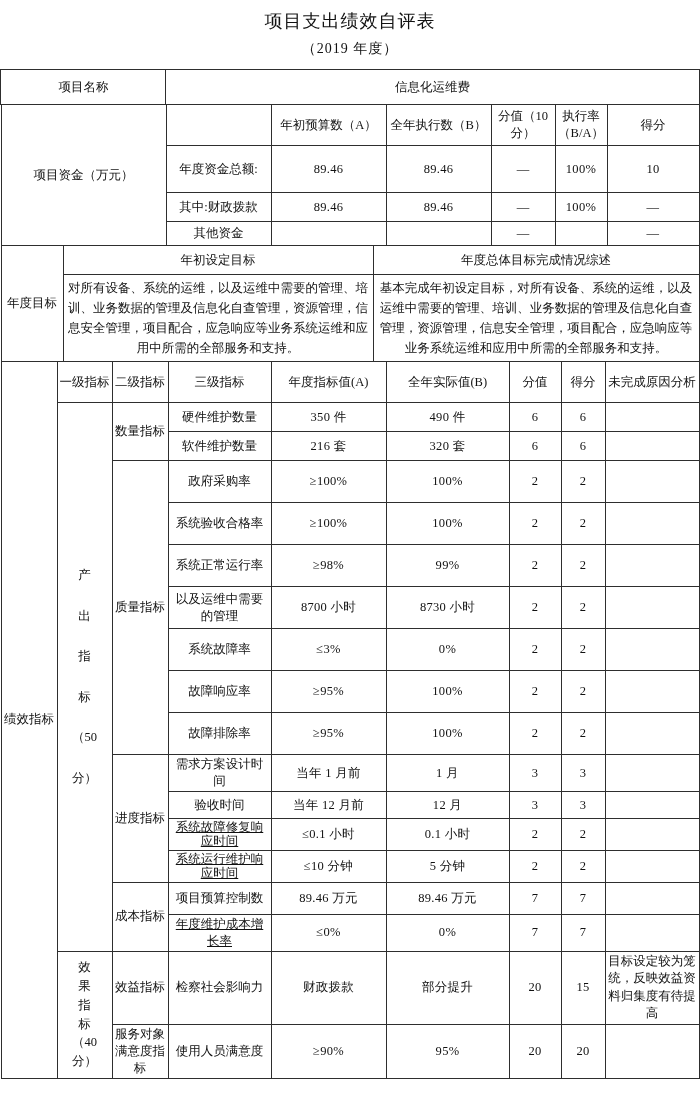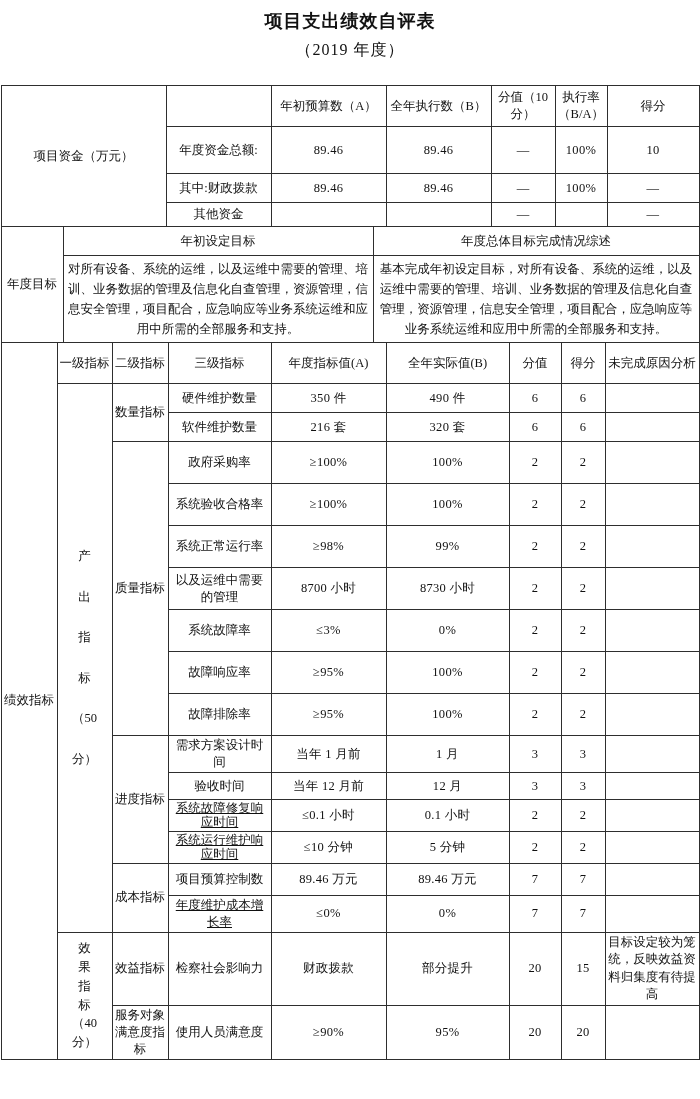--- a/index.html
+++ b/index.html
@@ -1,25 +1,25 @@
 <!DOCTYPE html>
 <html><head>
 <meta charset="utf-8">
 <style>
   html,body{margin:0;padding:0;background:#fff;}
   body{
     width:700px;height:1099px;overflow:hidden;color:#111;
     font-family:"Liberation Serif","DejaVu Serif",serif;
   }
   .page-title{
-    text-align:center;font-size:18px;font-weight:bold;
+    text-align:center;font-size:18px;font-weight:normal;
     margin:9px 0 0 0;letter-spacing:1px;
   }
   .page-subtitle{
-    text-align:center;font-size:16px;margin:7px 0 25px 0;letter-spacing:1px;
+    text-align:center;font-size:14px;margin:7px 0 11px 0;letter-spacing:1px;
   }
   table.tbl{
     width:698px;margin:0 auto;border-collapse:collapse;table-layout:fixed;
   }
   table.tbl + table.tbl{margin-top:-1px;}
   .tbl td{
     border:1px solid #2e2e2e;font-size:12.5px;text-align:center;
     vertical-align:middle;padding:1px 2px;overflow:hidden;word-break:break-all;
   }
   .tl{text-align:left;padding-left:5px;}
@@ -47,20 +47,24 @@
 <div class="page-subtitle">（2019 年度）</div>
 
 <table class="tbl">
   <colgroup>
       <col style="width:165px">
       <col style="width:220px">
       <col style="width:122px">
       <col style="width:191px">
     </colgroup>
   <tbody>
+      <tr class="rA1">
+    <td>项目名称</td>
+    <td colspan="3" class="tl">信息化运维费</td>
+  </tr>
 </tbody>
   </table>
 
 <table class="tbl">
   <colgroup>
       <col style="width:165px">
       <col style="width:105px">
       <col style="width:115px">
       <col style="width:105px">
       <col style="width:64px">

